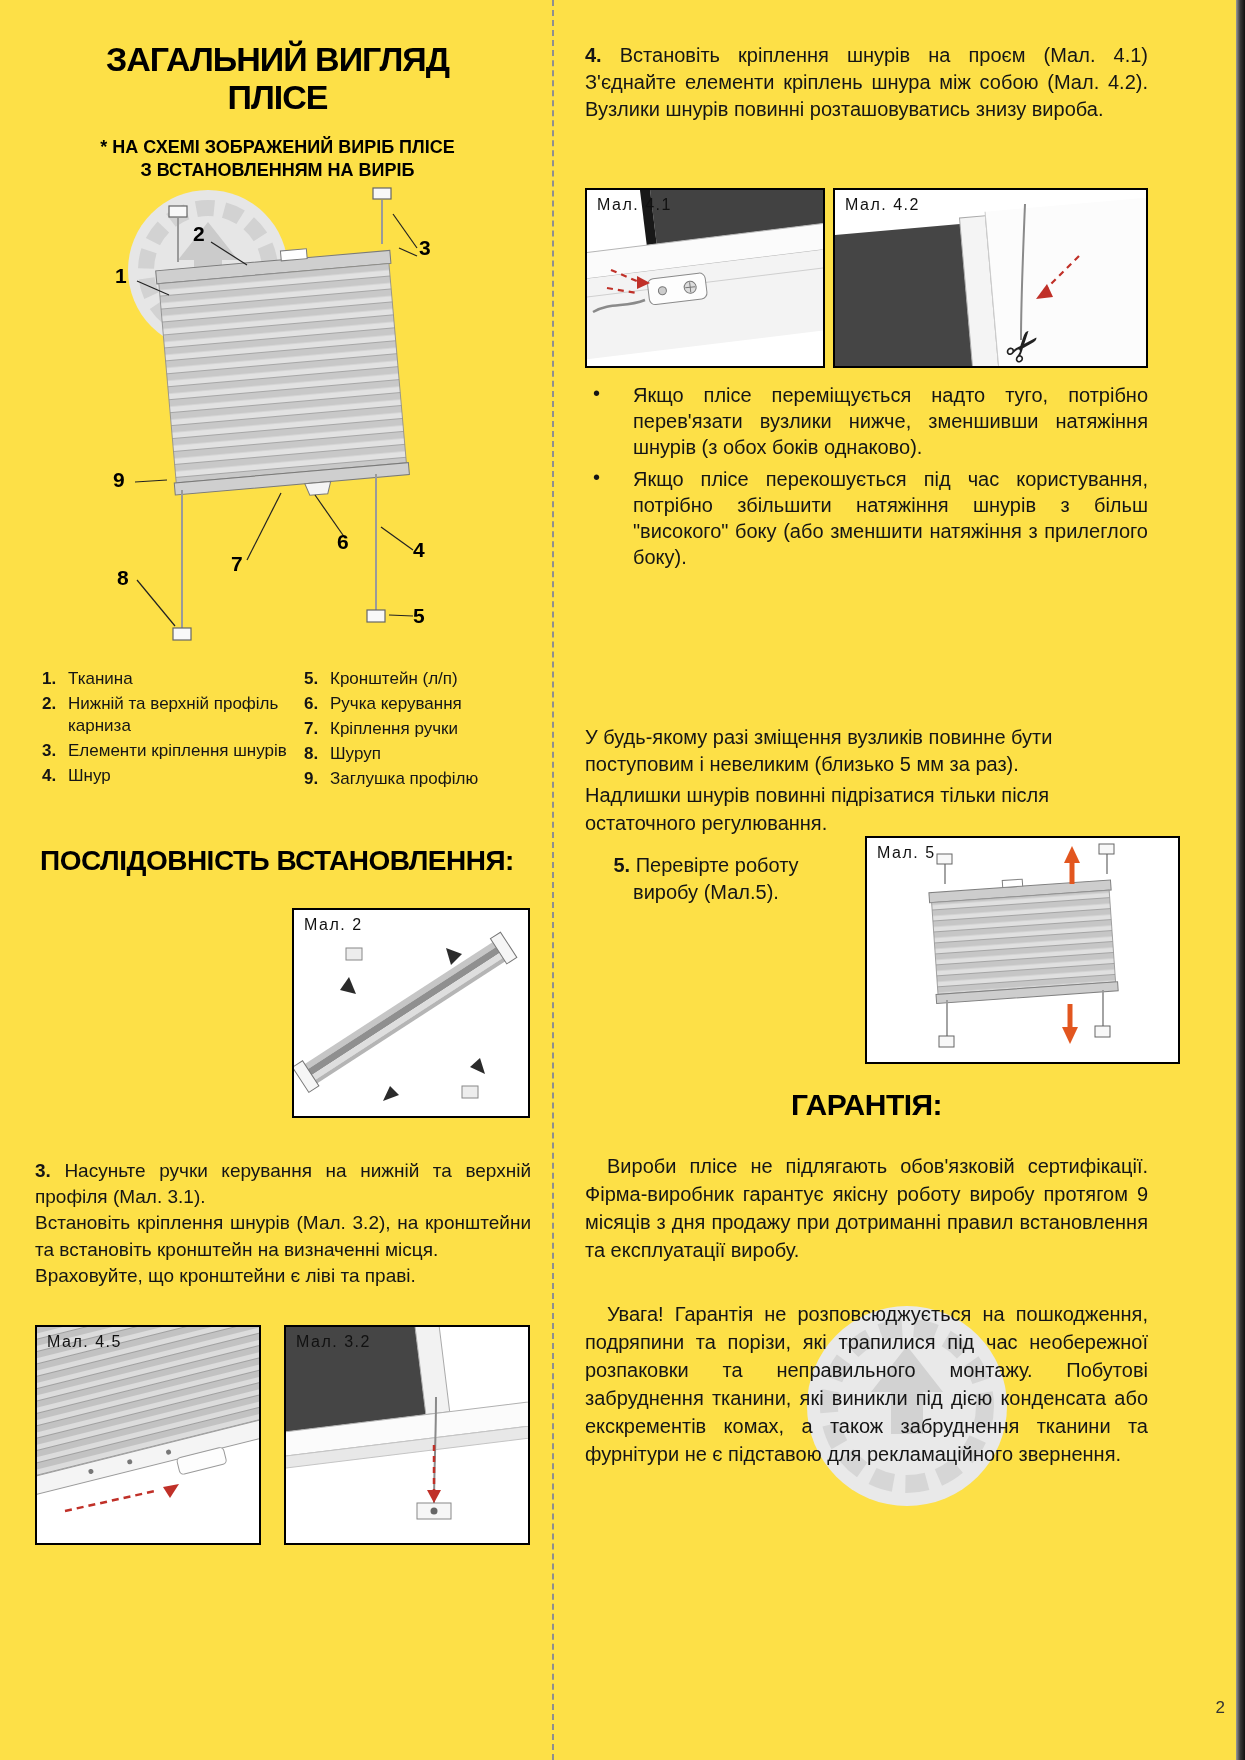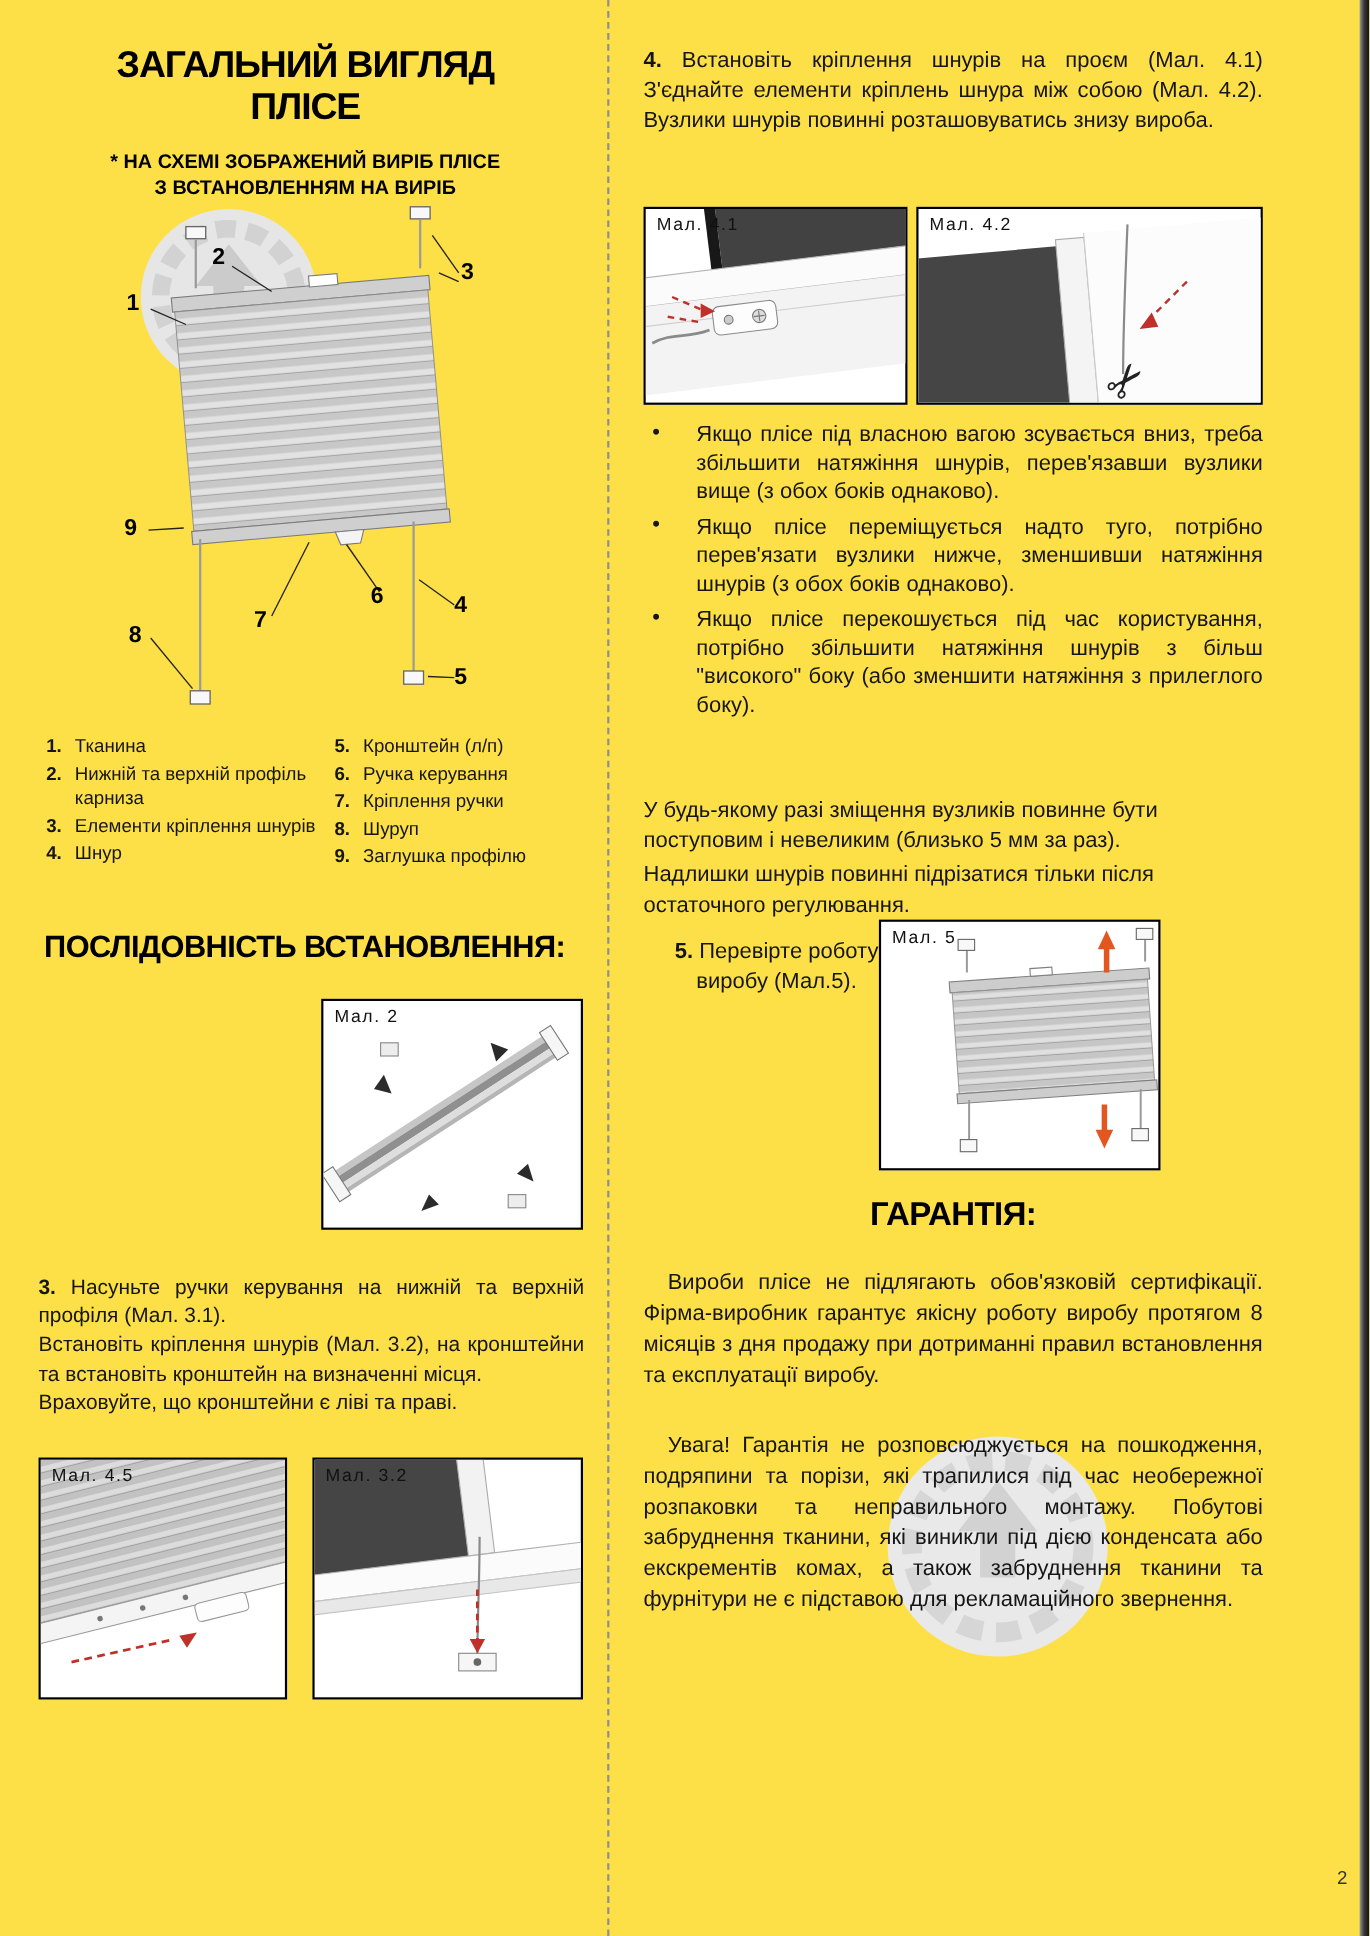--- a/index.html
+++ b/index.html
@@ -78,21 +78,21 @@
     position:absolute; top:6px; left:10px; z-index:2;
     font-size:16px; letter-spacing:1.5px; color:#111;
   }
   .figbox svg { position:absolute; left:0; top:0; }
 
   .fig2  { left:292px; top:908px;  width:238px; height:210px; }
   .fig31 { left:35px;  top:1325px; width:226px; height:220px; }
   .fig32 { left:284px; top:1325px; width:246px; height:220px; }
   .fig41 { left:585px; top:188px;  width:240px; height:180px; }
   .fig42 { left:833px; top:188px;  width:315px; height:180px; }
-  .fig5  { left:799px; top:836px;  width:256px; height:228px; }
+  .fig5  { left:865px; top:836px;  width:315px; height:228px; }
 
   .watermark2 { position:absolute; left:793px; top:1292px; width:228px; height:228px; }
 </style>
 </head>
 <body>
 
 <div class="page">
 
   <div class="divider"></div>
 
@@ -336,24 +336,20 @@
       <g stroke="#c03028" stroke-width="2.2" stroke-dasharray="6 5" fill="none">
         <path d="M244 66 L206 104"></path>
       </g>
       <path d="M212 94 l-11 15 17 -2 z" fill="#c03028"></path>
     </svg>
   </div>
 
   <div class="bullets">
     <div class="bullet-row">
       <span class="bullet-dot"></span>
-      <span class="bullet-text">Якщо плісе під власною вагою зсувається вниз, треба збільшити натяжіння шнурів, перев'язавши вузлики вище (з обох боків однаково).</span>
-    </div>
-    <div class="bullet-row">
-      <span class="bullet-dot"></span>
       <span class="bullet-text">Якщо плісе переміщується надто туго, потрібно перев'язати вузлики нижче, зменшивши натяжіння шнурів (з обох боків однаково).</span>
     </div>
     <div class="bullet-row">
       <span class="bullet-dot"></span>
       <span class="bullet-text">Якщо плісе перекошується під час користування, потрібно збільшити натяжіння шнурів з більш "високого" боку (або зменшити натяжіння з прилеглого боку).</span>
     </div>
   </div>
 
   <div class="notes">
     <p class="para-r" style="text-align:left">У будь-якому разі зміщення вузликів повинне бути поступовим і невеликим (близько 5 мм за раз).</p>
@@ -401,21 +397,21 @@
           <path d="M203 166 V190"></path>
         </g>
         <path d="M205 8 l-8 17 h16 z" fill="#e2561f"></path>
         <path d="M203 206 l-8 -17 h16 z" fill="#e2561f"></path>
       </g>
     </svg>
   </div>
 
   <div class="h-war">ГАРАНТІЯ:</div>
 
-  <div class="wp1 para-r">Вироби плісе не підлягають обов'язковій сертифікації. Фірма-виробник гарантує якісну роботу виробу протягом 8 місяців з дня продажу при дотриманні правил встановлення та експлуатації виробу.</div>
+  <div class="wp1 para-r">Вироби плісе не підлягають обов'язковій сертифікації. Фірма-виробник гарантує якісну роботу виробу протягом 9 місяців з дня продажу при дотриманні правил встановлення та експлуатації виробу.</div>
 
   <div class="watermark2">
     <svg width="228" height="228" viewBox="0 0 228 228">
       <circle cx="114" cy="114" r="100" fill="#e9e9e9"></circle>
       <circle cx="114" cy="114" r="78" fill="none" stroke="#d6d6d6" stroke-width="18" stroke-dasharray="22 12"></circle>
       <path d="M114 54 l36 46 h-20 v42 h-32 v-42 h-20 z" fill="#d2d2d2"></path>
     </svg>
   </div>
 
   <div class="wp2 para-r">Увага! Гарантія не розповсюджується на пошкодження, подряпини та порізи, які трапилися під час необережної розпаковки та неправильного монтажу. Побутові забруднення тканини, які виникли під дією конденсата або екскрементів комах, а також забруднення тканини та фурнітури не є підставою для рекламаційного звернення.</div>

